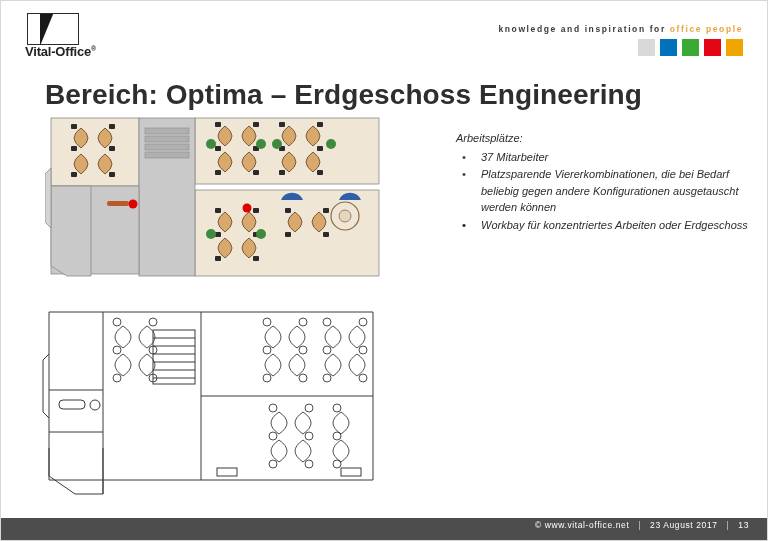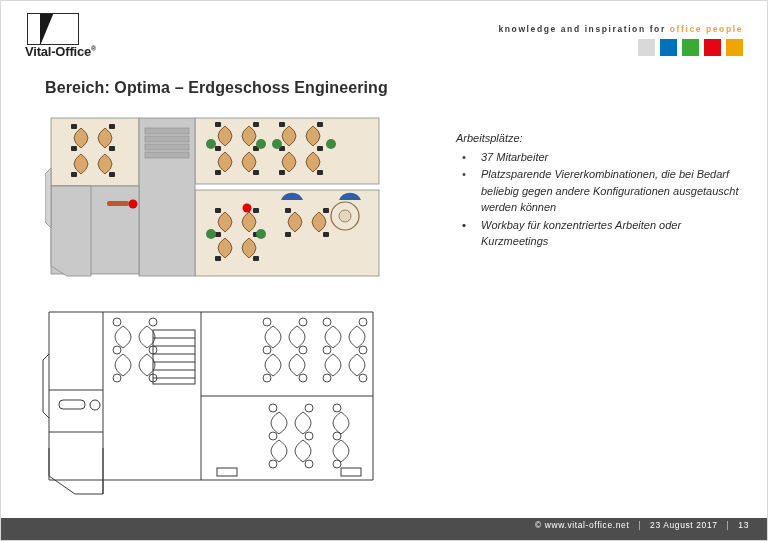--- a/index.html
+++ b/index.html
@@ -94,21 +94,21 @@
   .swatch {
     width: 17px;
     height: 17px;
   }
 
   
   .slide-title {
     position: absolute;
     left: 44px;
     top: 78px;
-    font-size: 16px;
+    font-size: 28px;
     color: #2e2e2e;
     font-weight: bold;
     letter-spacing: 0.1px;
     white-space: nowrap;
   }
 
   
   .text-col {
     position: absolute;
     left: 455px;
@@ -373,21 +373,21 @@
       <circle cx="296" cy="156" r="4"></circle>
     </g>
   </svg>
 
   <div class="text-col">
     <p class="lead">Arbeitsplätze:</p>
     <ul class="bullets">
       <li><span class="dot">•</span><span>37 Mitarbeiter</span></li>
       <li><span class="dot">•</span><span>Platzsparende Viererkombinationen, die bei Bedarf beliebig gegen andere Konfigurationen ausgetauscht werden können</span></li>
       <li><span class="dot">•</span></li>
-      <li><span class="dot">•</span><span>Workbay für konzentriertes Arbeiten oder Kurzmeetings</span></li>
+      <li><span class="dot">•</span><span>Workbay für konzentriertes Arbeiten oder Erdgeschoss</span></li>
     </ul>
   </div>
 
   <div class="footer">
     <div class="footer-inner">
       <span>©  www.vital-office.net</span>
       <span class="sep">|</span>
       <span>23 August 2017</span>
       <span class="sep">|</span>
       <span>13</span>

